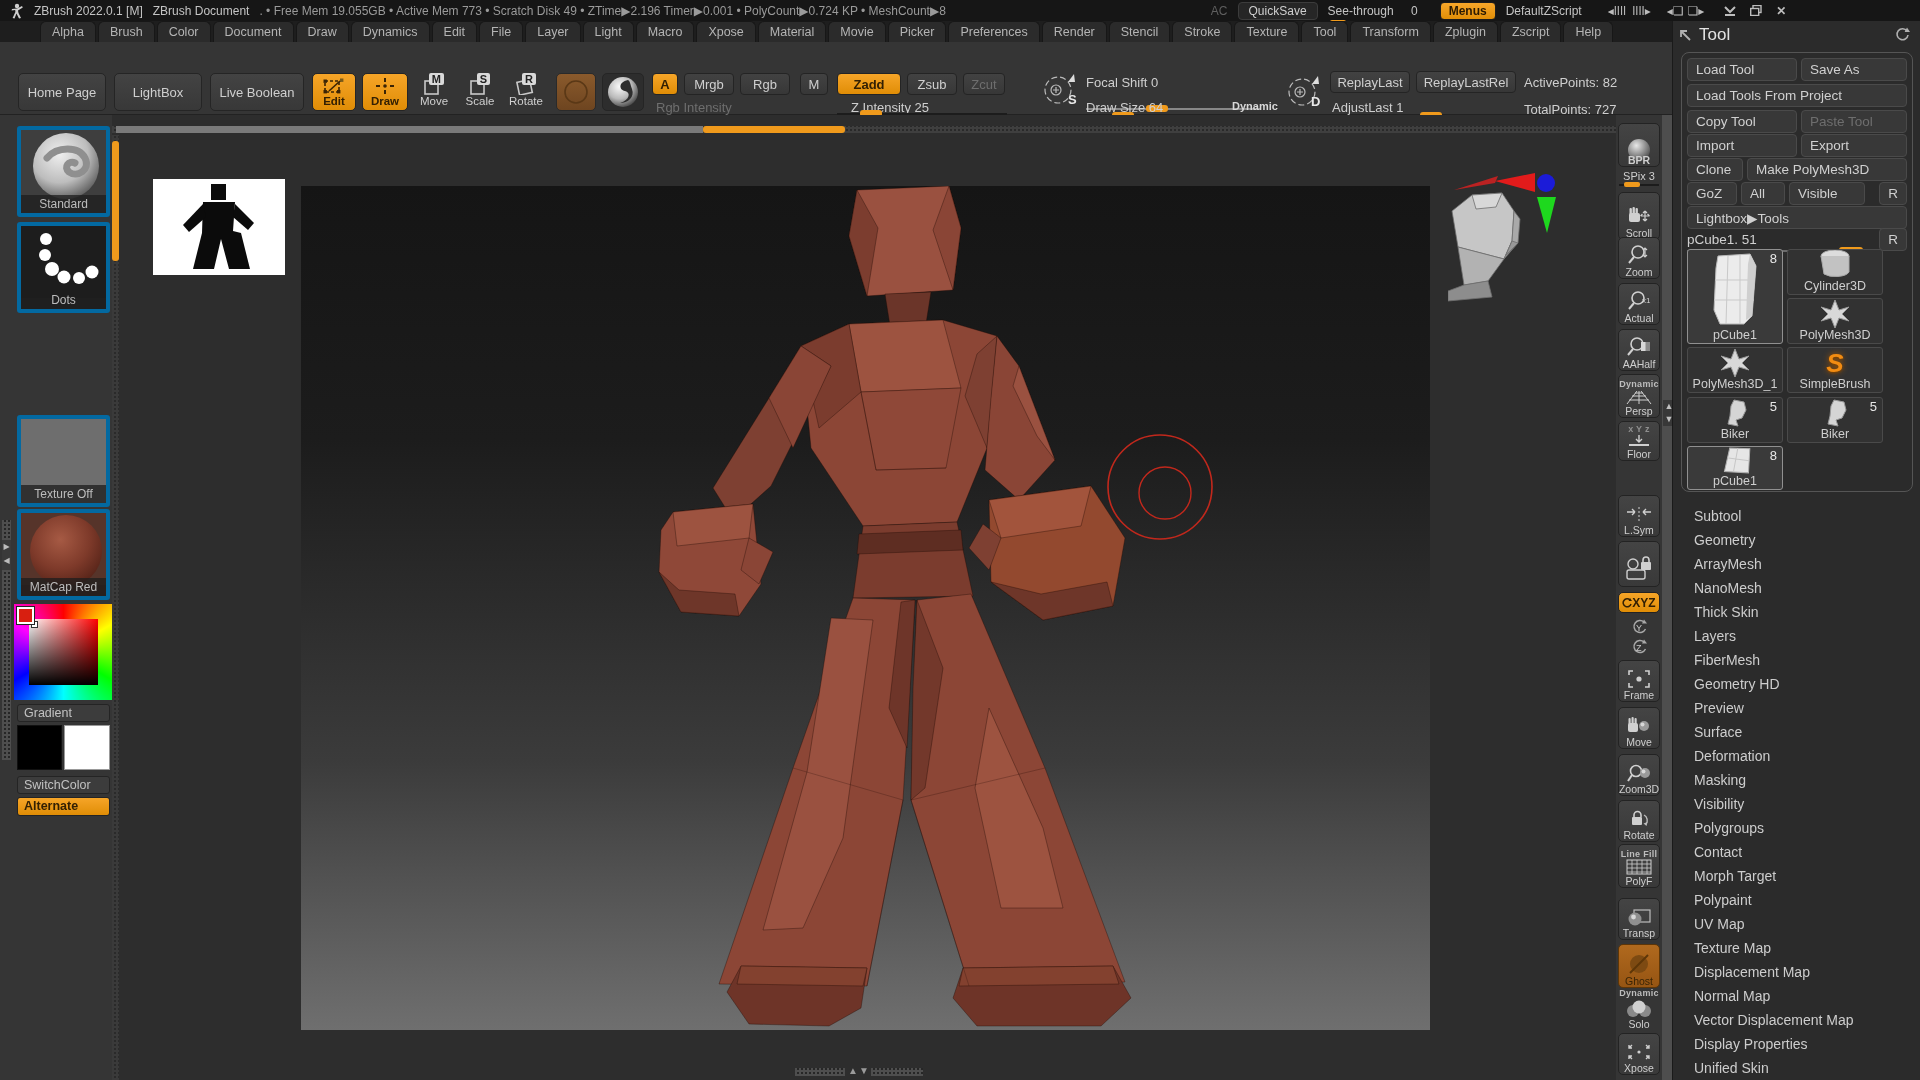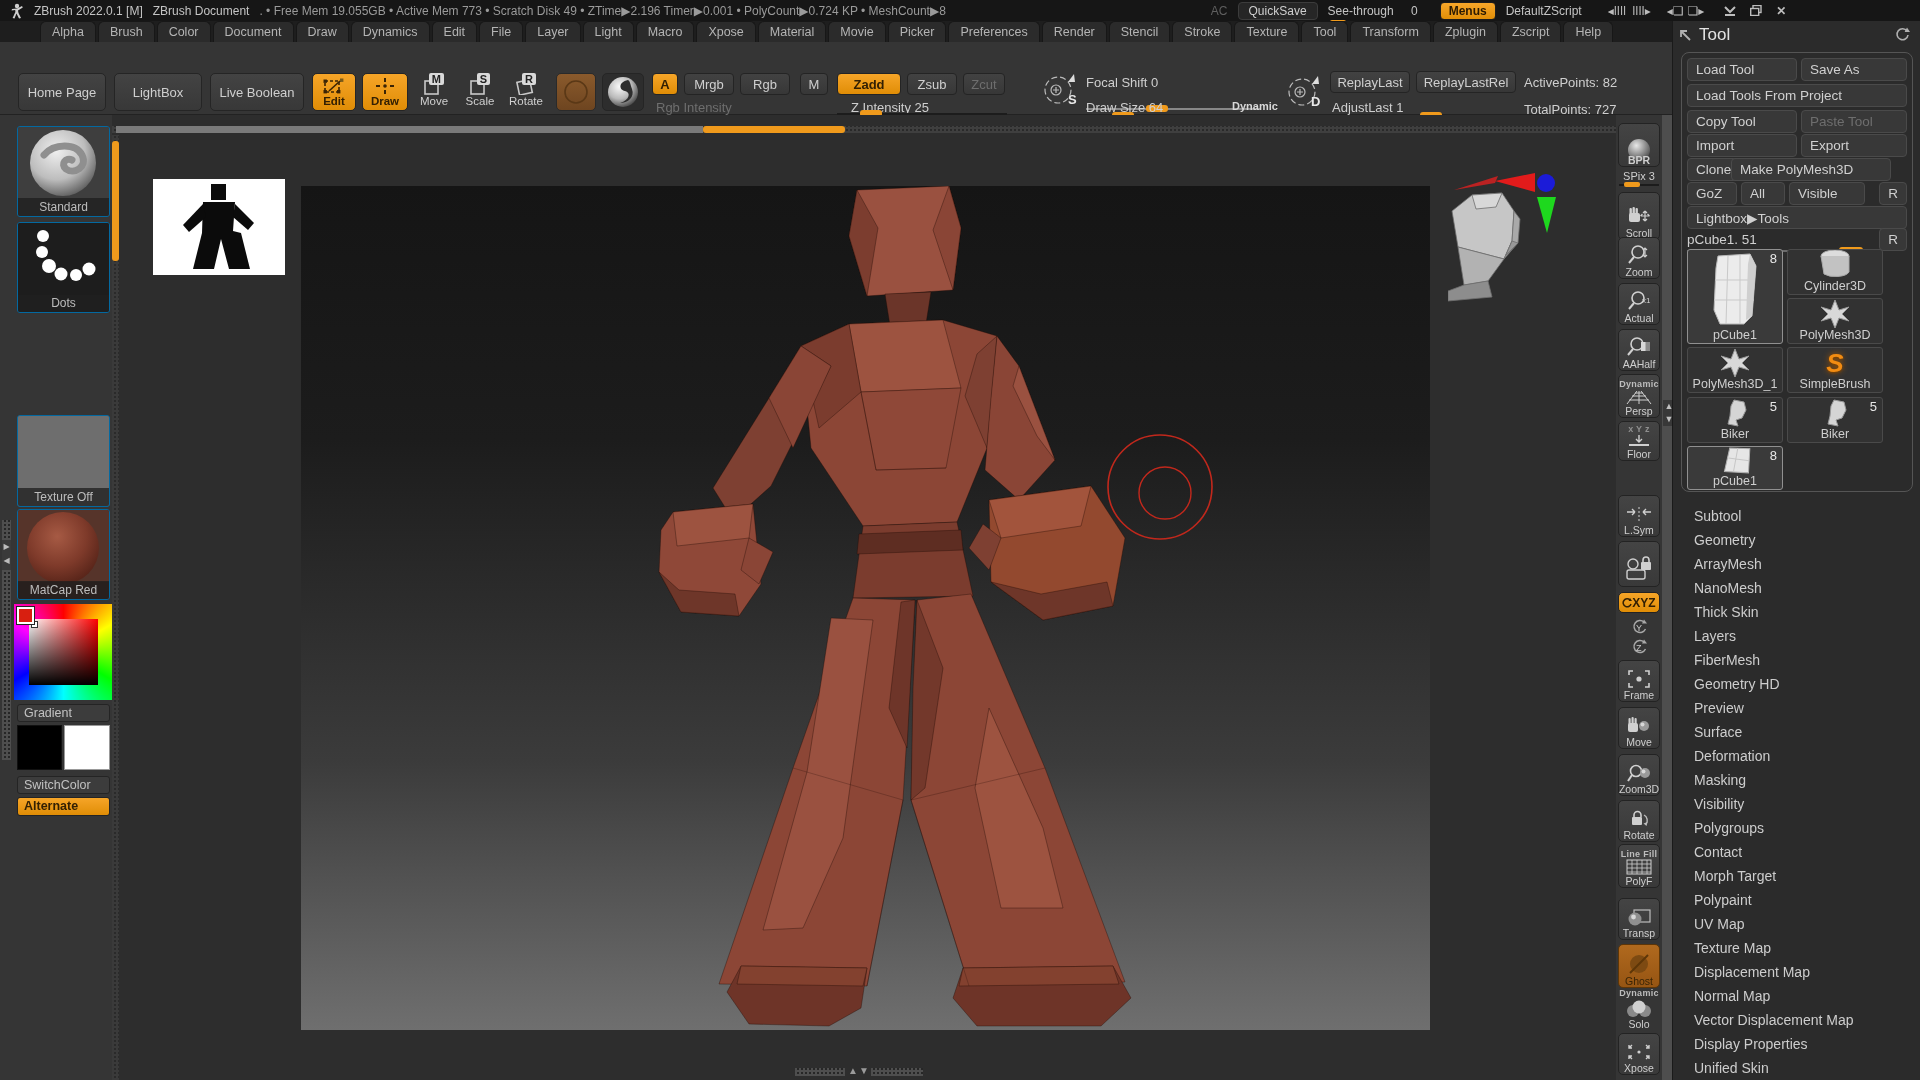--- a/index.html
+++ b/index.html
@@ -43,21 +43,21 @@
     font-weight:bold; font-size:11px; padding:0 3px; border-radius:2px; }
   .tool-label { position:absolute; font-size:13px; color:#cfcfcf; white-space:nowrap; }
   .slider-track { position:absolute; height:2px; background:#1c1c1c; }
   .slider-handle { position:absolute; width:22px; height:7px; background:#f09a1c;
     border-radius:3px; }
   .gyro { position:absolute; top:28px; width:40px; height:44px; }
 
   
   #leftbar { left:0; top:115px; width:112px; height:965px; background:#353535; }
   .tile { position:absolute; left:17px; width:93px; background:#3e3e3e;
-    border:1px solid #0369a1; border-radius:3px; overflow:hidden; }
+    border:4px solid #0369a1; border-radius:3px; overflow:hidden; }
   .tile-label { position:absolute; left:0; bottom:0; width:100%; height:18px;
     background:rgba(30,30,30,.75); color:#bdbdbd; font-size:12px; text-align:center;
     line-height:18px; }
   .side-btn { position:absolute; left:17px; width:93px; height:18px; background:#3c3c3c;
     border:1px solid #242424; border-radius:3px; color:#c2c2c2; font-size:12.5px;
     line-height:16px; padding-left:6px; }
   .checker { background-image:
       repeating-linear-gradient(0deg,#4e4e4e 0 2px, transparent 2px 4px),
       repeating-linear-gradient(90deg,#4e4e4e 0 2px, #262626 2px 4px); }
 
@@ -656,21 +656,21 @@
     <div id="tp-group"></div>
 
     <div class="tp-btn" style="left:14px; top:37px; width:110px">Load Tool</div>
     <div class="tp-btn" style="left:128px; top:37px; width:106px">Save As</div>
     <div class="tp-btn" style="left:14px; top:63px; width:220px">Load Tools From Project</div>
     <div class="tp-btn" style="left:14px; top:89px; width:110px">Copy Tool</div>
     <div class="tp-btn" style="left:128px; top:89px; width:106px; color:#6e6e6e">Paste Tool</div>
     <div class="tp-btn" style="left:14px; top:113px; width:110px">Import</div>
     <div class="tp-btn" style="left:128px; top:113px; width:106px">Export</div>
     <div class="tp-btn" style="left:14px; top:137px; width:56px">Clone</div>
-    <div class="tp-btn" style="left:58px; top:137px; width:160px">Make PolyMesh3D</div>
+    <div class="tp-btn" style="left:74px; top:137px; width:160px">Make PolyMesh3D</div>
     <div class="tp-btn" style="left:14px; top:161px; width:50px">GoZ</div>
     <div class="tp-btn" style="left:68px; top:161px; width:44px">All</div>
     <div class="tp-btn" style="left:116px; top:161px; width:76px">Visible</div>
     <div class="tp-btn center" style="left:206px; top:161px; width:28px">R</div>
     <div class="tp-btn" style="left:14px; top:185px; width:220px">Lightbox▶Tools</div>
 
     <div class="abs" style="left:14px; top:209px; width:185px; height:23px">
       <span style="font-size:13.5px; color:#d0d0d0">pCube1. 51</span>
       <div style="position:absolute; left:0; top:20px; width:185px; height:2px; background:#6a6a6a"></div>
       <div style="position:absolute; left:152px; top:17px; width:24px; height:7px; background:#f09a1c; border-radius:3px"></div>

